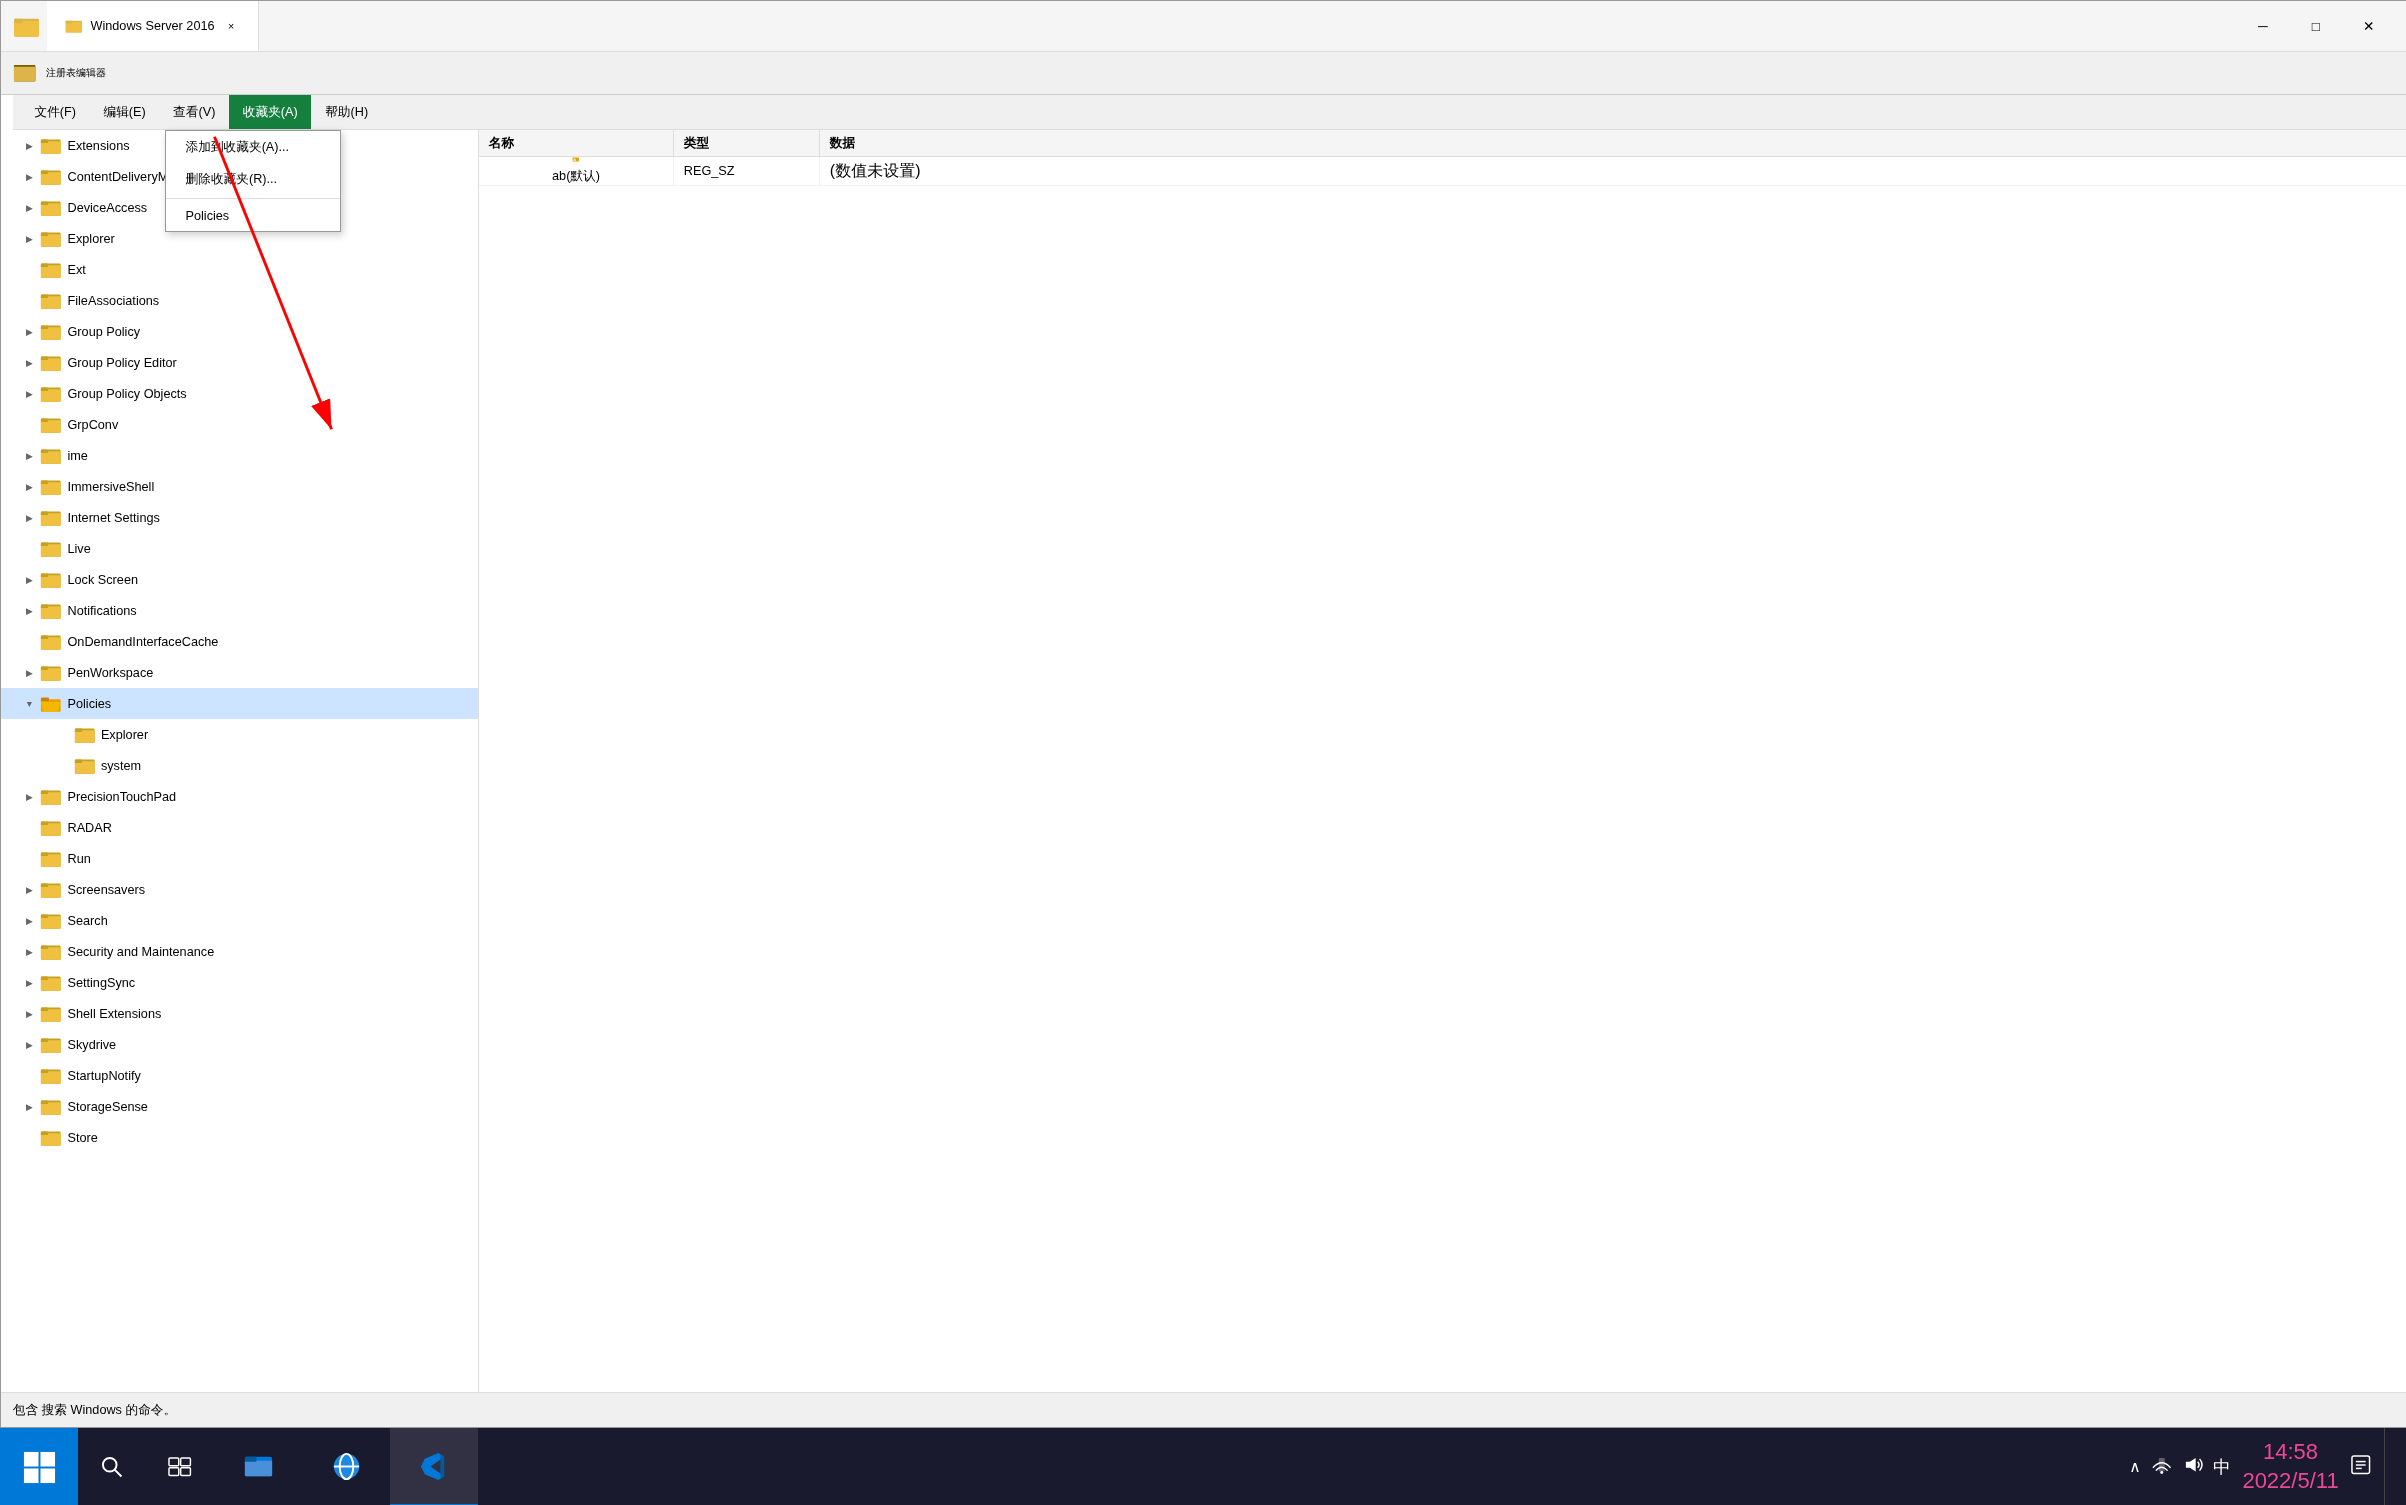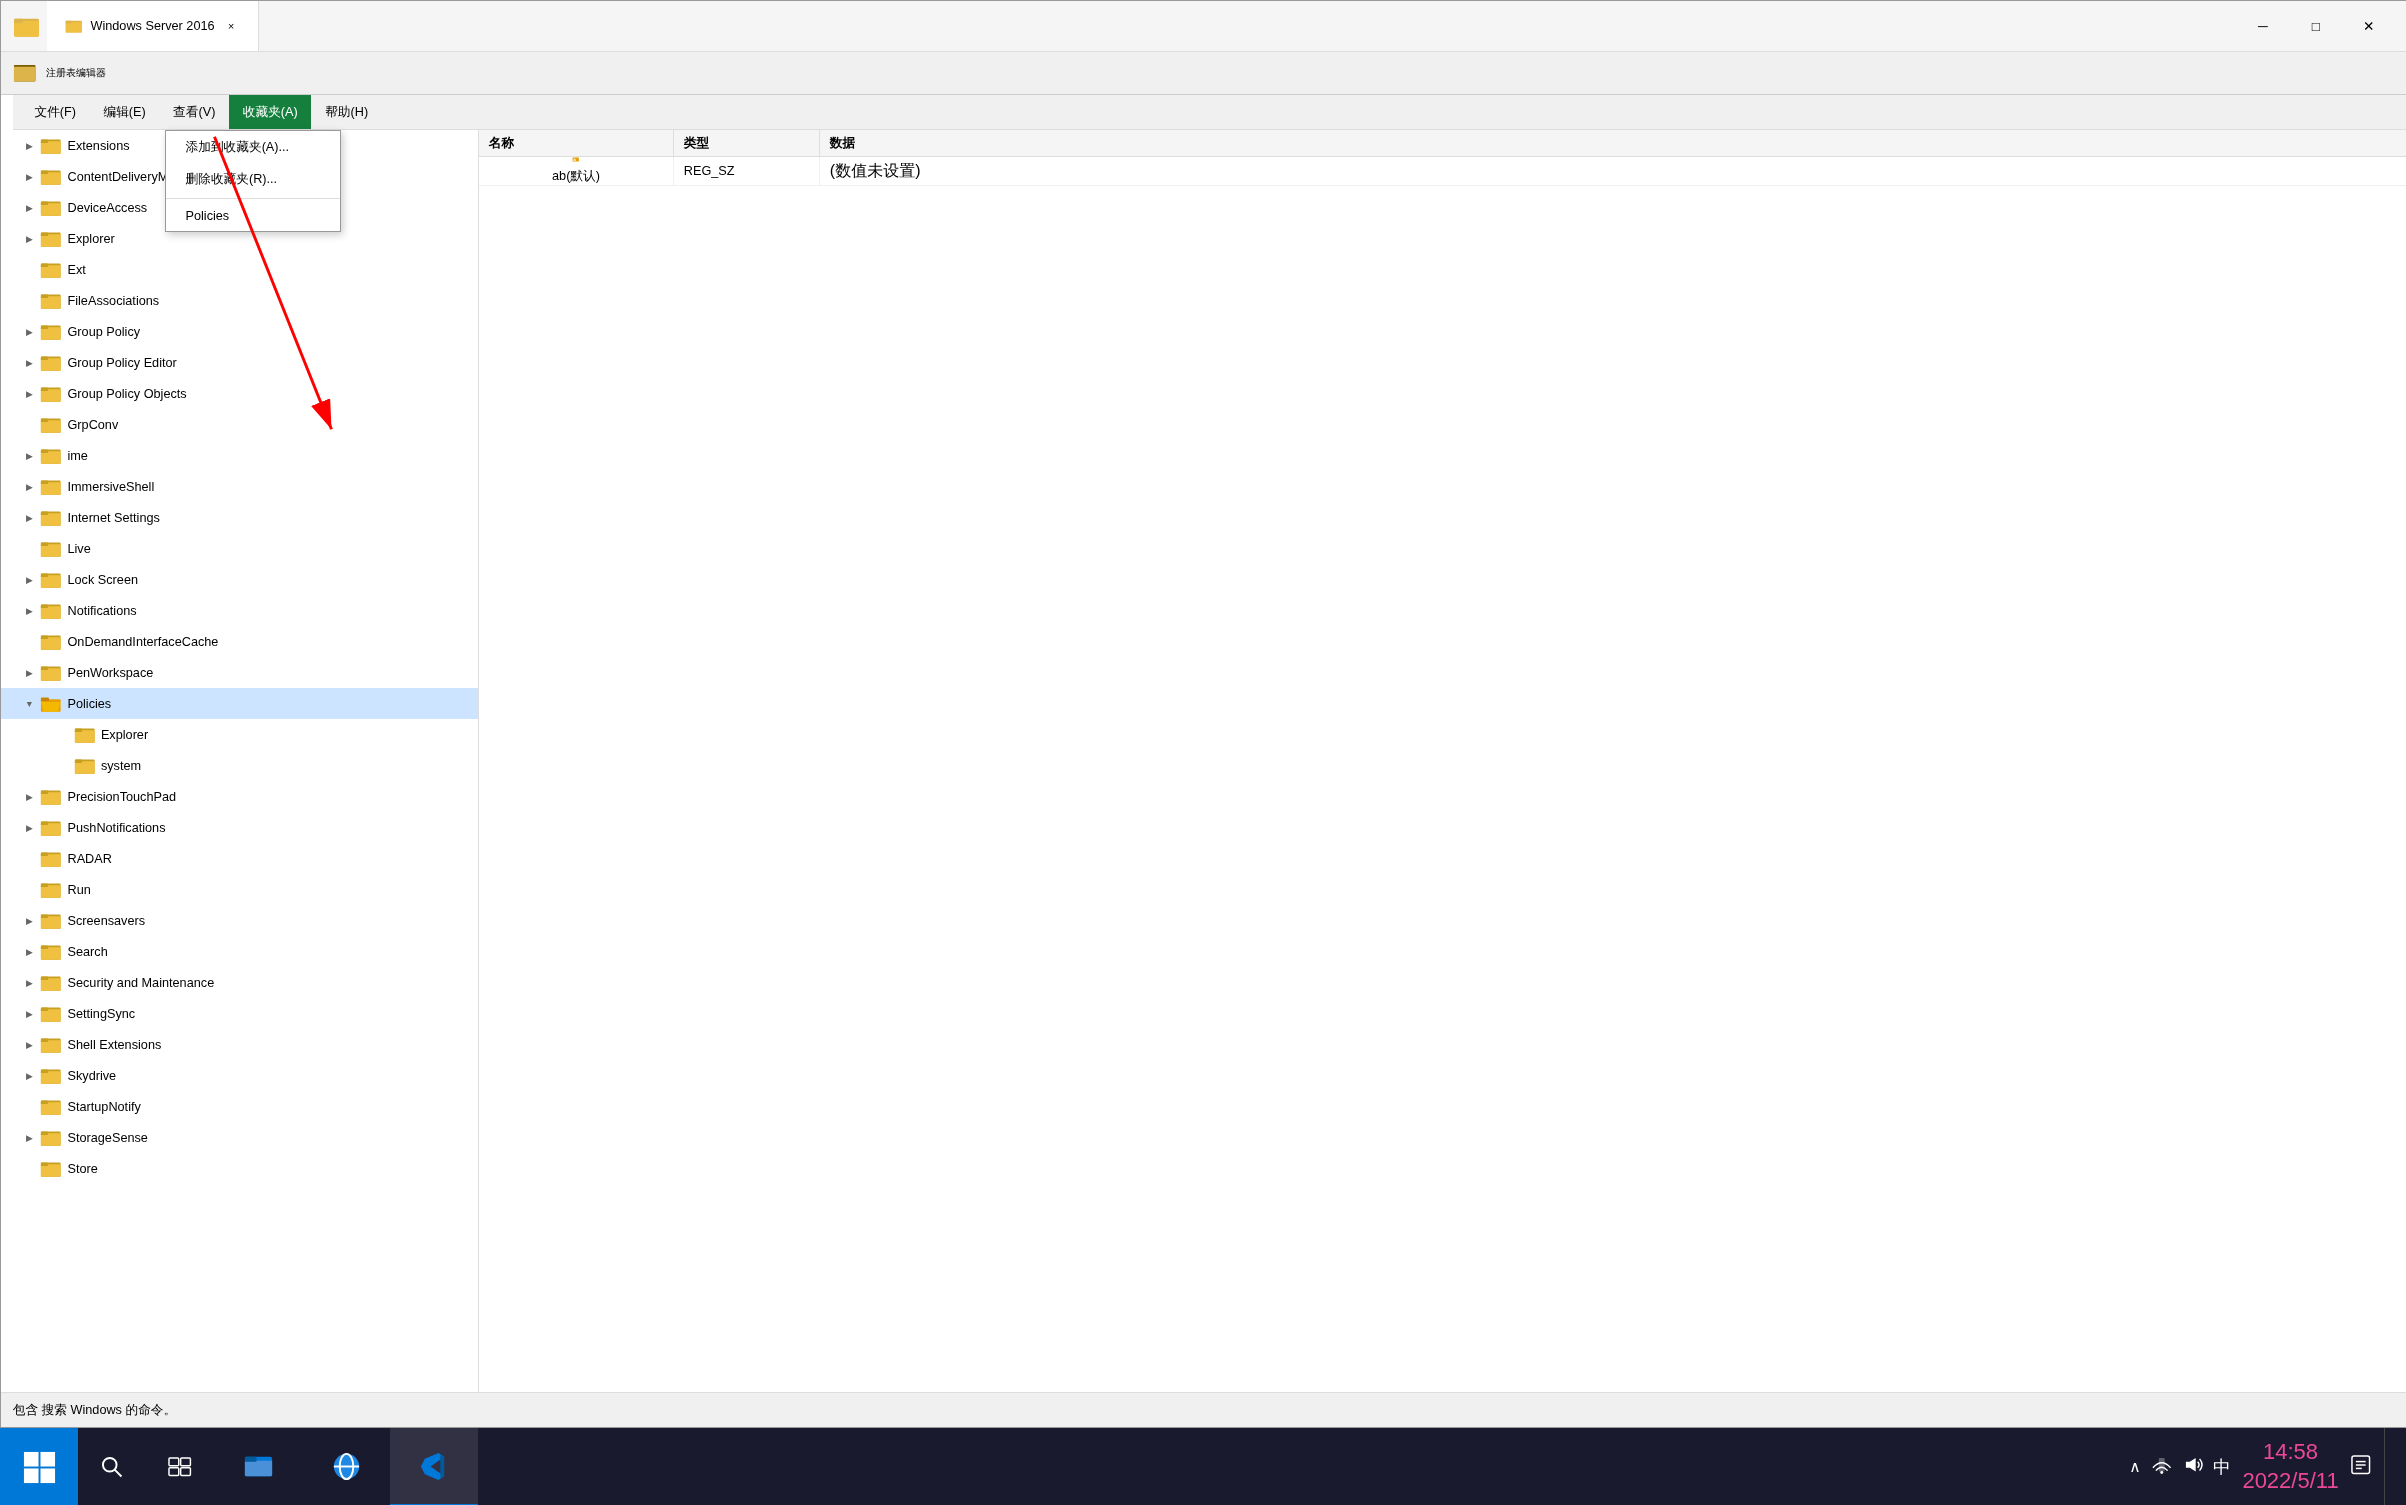--- a/index.html
+++ b/index.html
@@ -696,29 +696,20 @@
       <div class="tree-item indent-1">
         <div class="tree-expand collapsed"></div>
         <svg class="folder-icon" viewBox="0 0 24 24">
             <rect x="1" y="5" width="22" height="16" rx="1" fill="#c8a020"></rect>
             <rect x="1" y="7" width="22" height="14" rx="1" fill="#f0c040"></rect>
             <rect x="1" y="5" width="8" height="4" rx="1" fill="#c8a020"></rect>
           </svg>
         <span class="tree-label">PrecisionTouchPad</span>
       </div>
 
-      <div class="tree-item indent-1">
-        <div class="tree-expand collapsed"></div>
-        <svg class="folder-icon" viewBox="0 0 24 24">
-            <rect x="1" y="5" width="22" height="16" rx="1" fill="#c8a020"></rect>
-            <rect x="1" y="7" width="22" height="14" rx="1" fill="#f0c040"></rect>
-            <rect x="1" y="5" width="8" height="4" rx="1" fill="#c8a020"></rect>
-          </svg>
-        <span class="tree-label">PushNotifications</span>
-      </div>
 
       <div class="tree-item indent-1">
         <div class="tree-expand no-children"></div>
         <svg class="folder-icon" viewBox="0 0 24 24">
             <rect x="1" y="5" width="22" height="16" rx="1" fill="#c8a020"></rect>
             <rect x="1" y="7" width="22" height="14" rx="1" fill="#f0c040"></rect>
             <rect x="1" y="5" width="8" height="4" rx="1" fill="#c8a020"></rect>
           </svg>
         <span class="tree-label">RADAR</span>
       </div>

